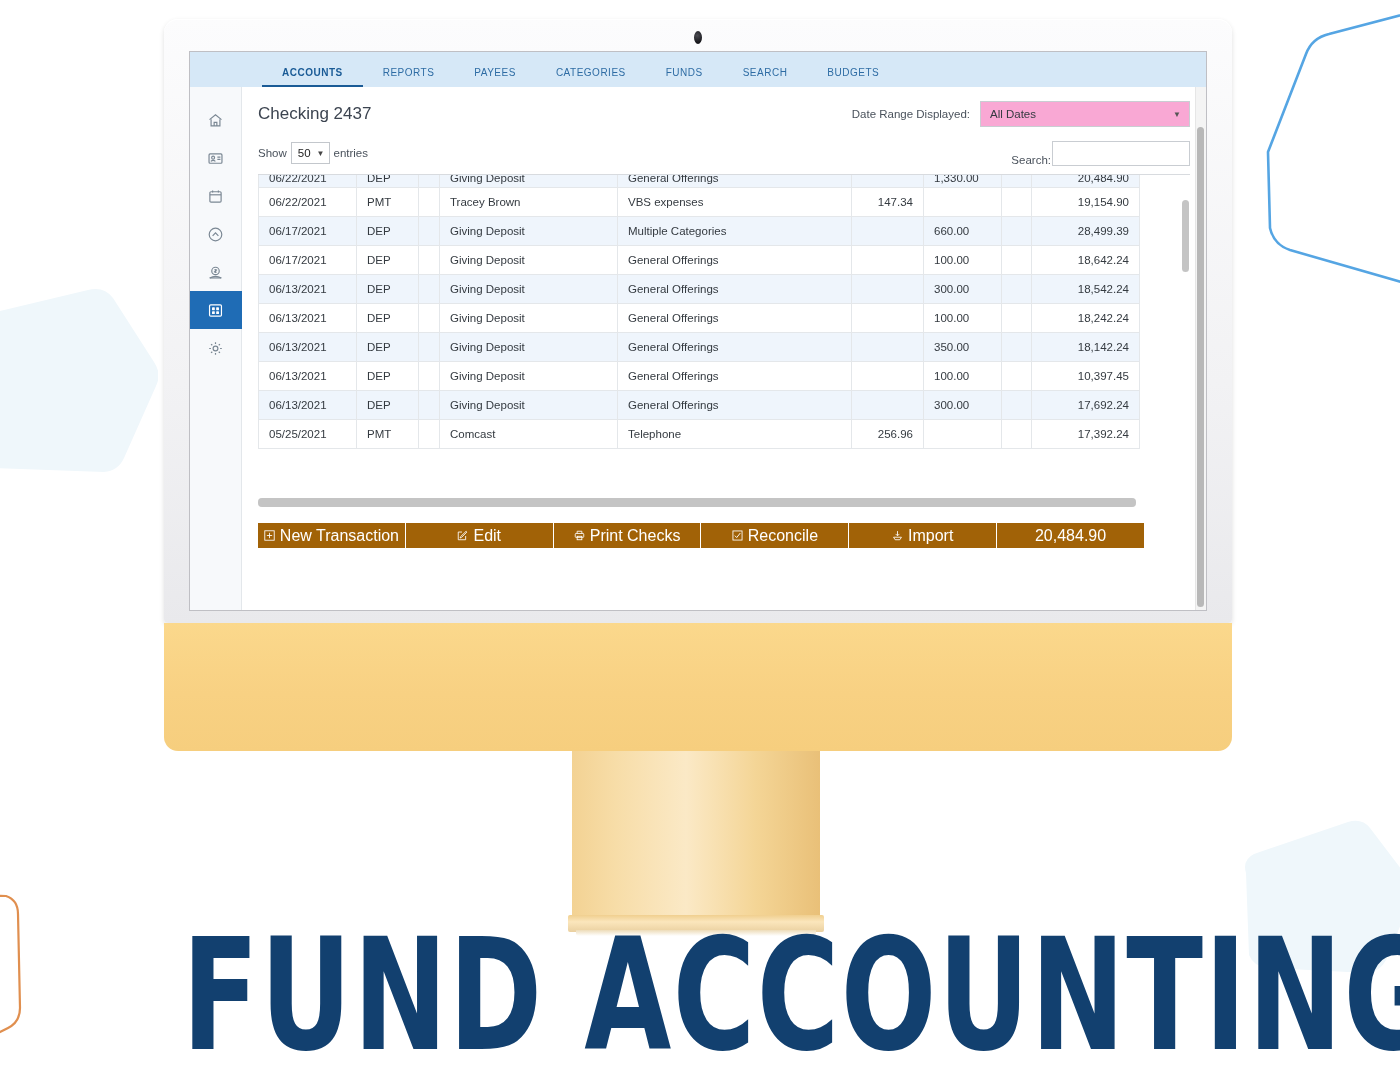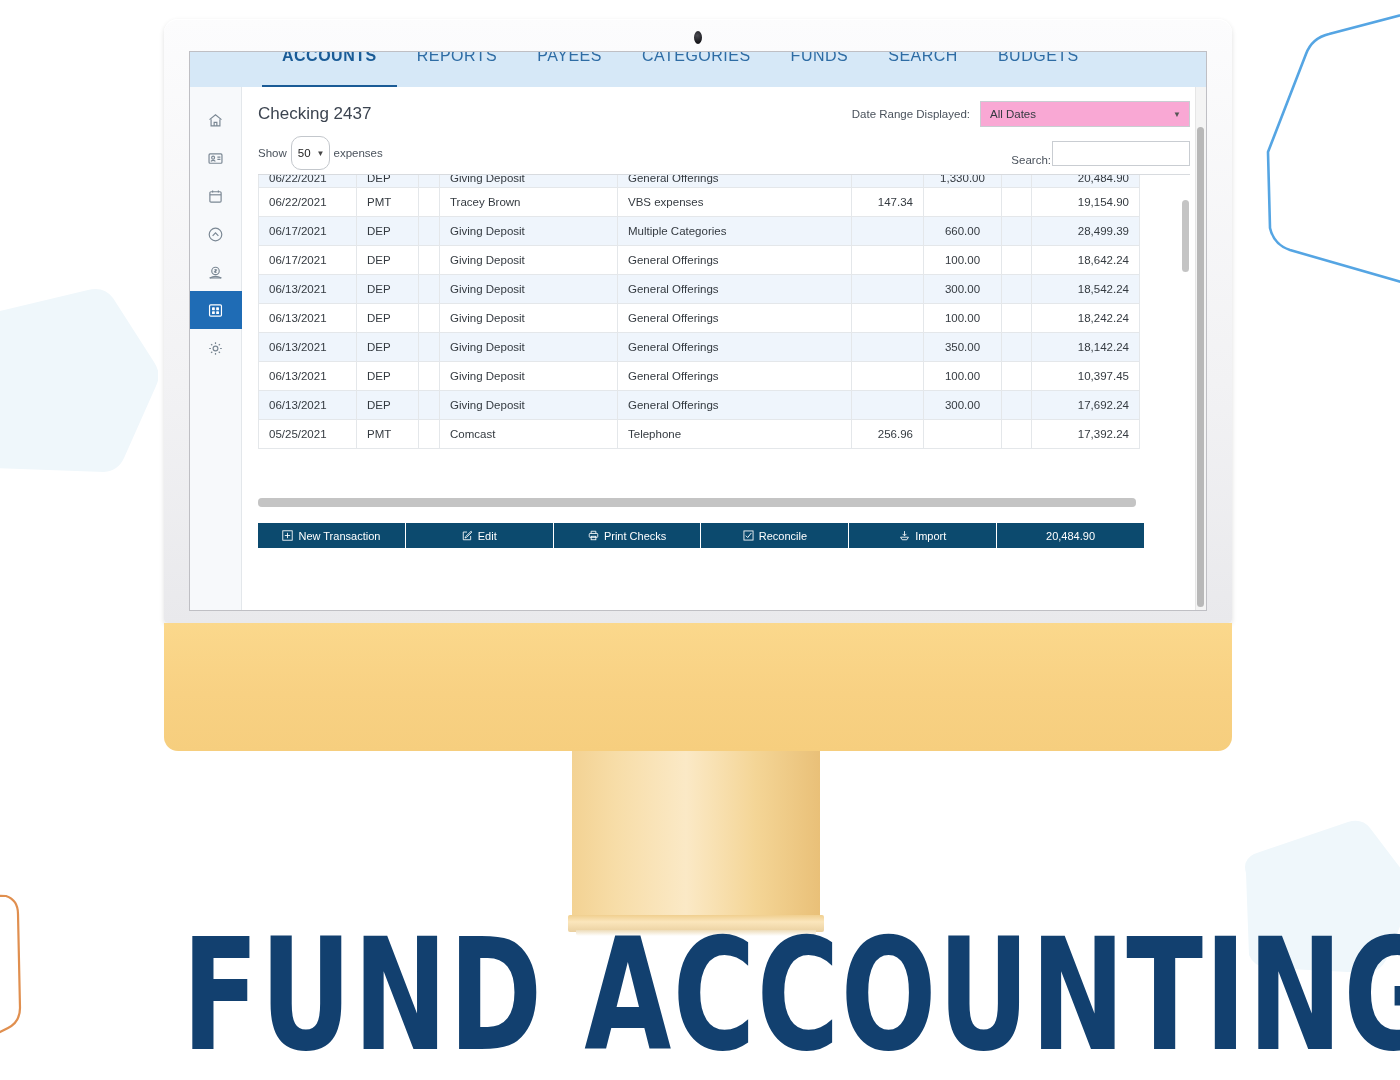--- a/index.html
+++ b/index.html
@@ -64,22 +64,22 @@
     overflow:hidden;
   }
 
   
   #topnav {
     height:35px; background:#d6e8f7;
     display:flex; align-items:flex-end;
     padding-left:72px; gap:0px;
   }
   .nav-tab {
-    font-size:16px; letter-spacing:.5px; color:#2e6ca4;
-    padding:0 20px 20px 20px; cursor:pointer;
+    font-size:10px; letter-spacing:.5px; color:#2e6ca4;
+    padding:0 20px 7px 20px; cursor:pointer;
     border-bottom:2px solid transparent; white-space:nowrap;
   }
   .nav-tab.active { color:#1a5b96; border-bottom-color:#1a5b96; font-weight:600; }
 
   #screen-body { display:flex; height:525px; }
 
   
   #sidebar {
     width:52px; background:#f7f9fb; border-right:1px solid #e3e7eb;
     padding-top:14px; display:flex; flex-direction:column; align-items:center;
@@ -107,22 +107,22 @@
   }
   #daterange-caret { font-size:8px; color:#555; }
 
   #table-controls {
     display:flex; align-items:center; justify-content:space-between;
     margin-top:13px; height:26px;
   }
   #show-entries { font-size:11.5px; color:#4a525c; display:flex; align-items:center; gap:4px; }
   #entries-select {
     border:1px solid #c3c7cc; background:#fff; font-size:11.5px; color:#222;
-    height:34px; padding:0 4px 0 6px; display:flex; align-items:center; gap:6px;
-    border-radius:10px; cursor:pointer;
+    height:22px; padding:0 4px 0 6px; display:flex; align-items:center; gap:6px;
+    border-radius:0; cursor:pointer;
   }
   #entries-caret { font-size:8px; color:#444; }
   #search-wrap { display:flex; align-items:flex-end; gap:1px; }
   #search-label { font-size:11.5px; color:#4a525c; }
   #search-input {
     width:138px; height:25px; border:1px solid #c9cdd2; background:#fff;
     font-size:11.5px; padding:0 6px; outline:none; font-family:inherit;
   }
 
   
@@ -142,21 +142,21 @@
     padding:8px 10px; border:1px solid #e4e7ea; white-space:nowrap;
   }
   table.grid tbody tr.odd td { background:#eff5fc; }
   table.grid tbody tr.even td { background:#ffffff; }
   .c-date { width:98px; }
   .c-ref  { width:62px; }
   .c-gap  { width:18px; }
   .c-payee{ width:178px; }
   .c-cat  { width:234px; }
   .c-debit{ width:72px; text-align:right; }
-  .c-credit{width:78px; text-align:center; }
+  .c-credit{width:78px; text-align:left; }
   .c-gap2 { width:30px; }
   .c-bal  { width:108px; text-align:right; }
   th.c-debit, th.c-credit, th.c-bal { text-align:right; }
   .sort-ic { float:right; color:#8d949c; font-size:9px; line-height:13px; }
 
   
   #clip-row-wrap { height:12px; overflow:hidden; position:relative; }
   #clip-row-wrap table.grid { position:absolute; top:-12px; left:0; }
 
   
@@ -185,21 +185,21 @@
     font-size:11.5px; color:#3c4450; padding:6px 12px; cursor:pointer;
     border:1px solid transparent;
   }
   .pg.boxed { border:1px solid #c6c9cd; background:#eceef0; }
 
   
   #action-bar {
     display:flex; margin-top:16px; width:886px; height:25px;
   }
   .act-btn {
-    flex:1; background:#0c4a6e; color:#ffffff; font-size:11px;
+    flex:1; background:#a16207; color:#ffffff; font-size:16px;
     display:flex; align-items:center; justify-content:center; gap:5px;
     border-right:1px solid #ffffff; cursor:pointer; white-space:nowrap;
   }
   .act-btn:last-child { border-right:none; }
   .act-btn svg { display:block; }
 
   
   #page-scroll-track {
     position:absolute; right:0; top:35px; width:11px; height:525px;
     background:#f4f4f4; border-left:1px solid #e6e6e6;
@@ -339,21 +339,21 @@
             </div>
           </div>
 
           <div id="table-controls">
             <div id="show-entries">
               <span>Show</span>
               <div id="entries-select">
                 <span>50</span>
                 <span id="entries-caret">▼</span>
               </div>
-              <span>expenses</span>
+              <span>entries</span>
             </div>
             <div id="search-wrap">
               <span id="search-label">Search:</span>
               <input id="search-input" type="text" value="" placeholder="" style="">
             </div>
           </div>
 
           <div id="table-outer">
 
 

